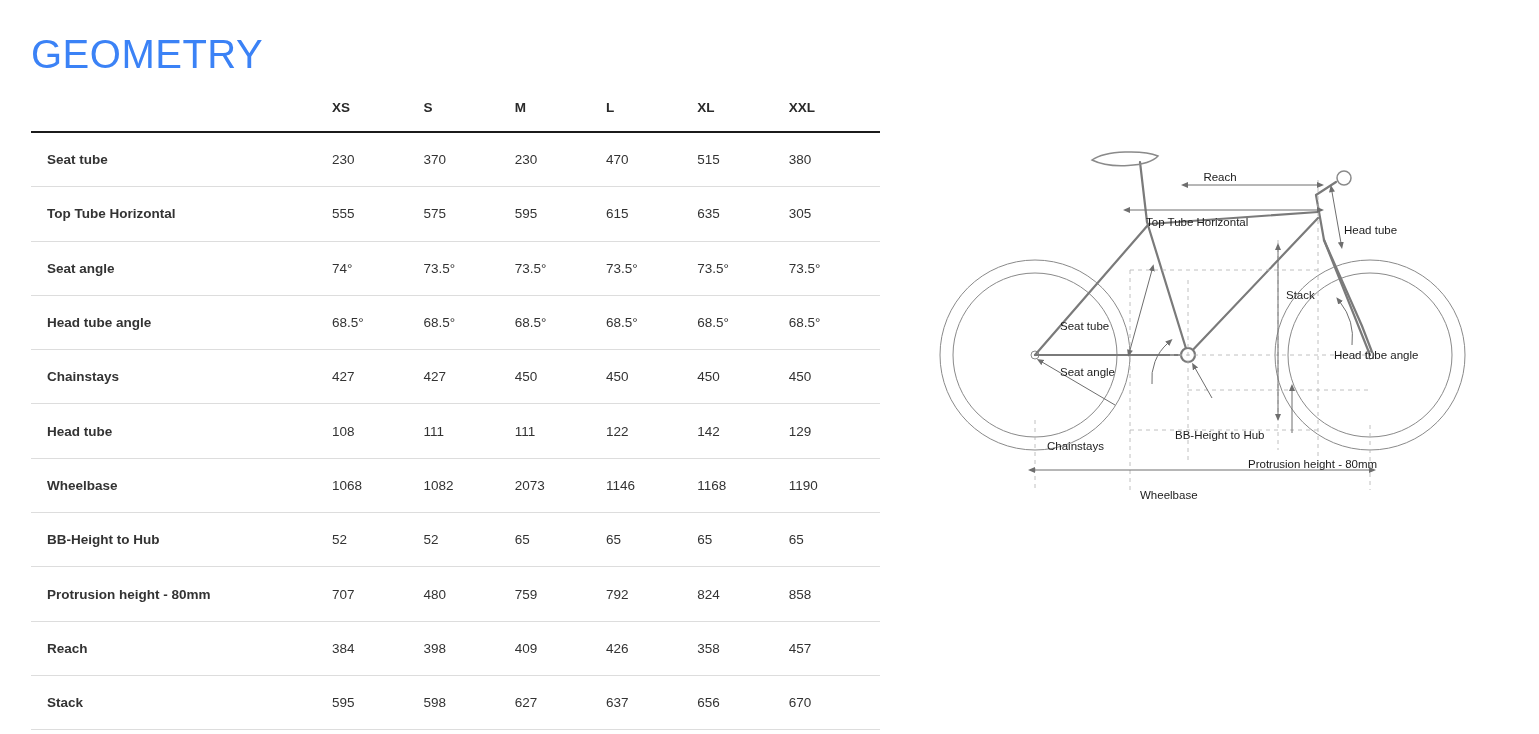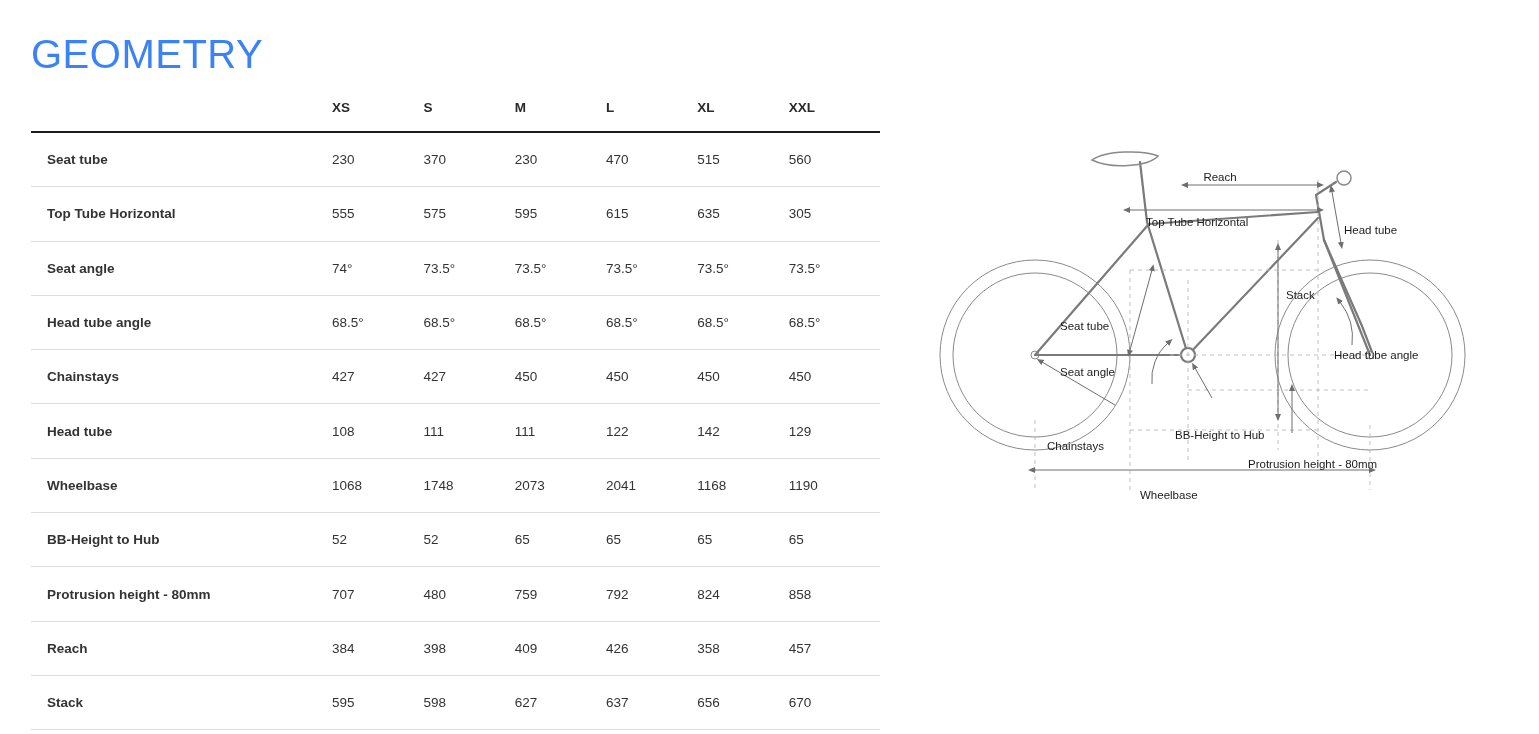--- a/index.html
+++ b/index.html
@@ -111,21 +111,21 @@
       </tr>
     </thead>
     <tbody>
       <tr>
         <td class="col-label">Seat tube</td>
         <td class="col-size">230</td>
         <td class="col-size">370</td>
         <td class="col-size">230</td>
         <td class="col-size">470</td>
         <td class="col-size">515</td>
-        <td class="col-size">560</td>
+        <td class="col-size">380</td>
       </tr>
       <tr>
         <td class="col-label">Top Tube Horizontal</td>
         <td class="col-size">555</td>
         <td class="col-size">575</td>
         <td class="col-size">595</td>
         <td class="col-size">615</td>
         <td class="col-size">635</td>
         <td class="col-size">305</td>
       </tr>
@@ -161,23 +161,23 @@
         <td class="col-size">108</td>
         <td class="col-size">111</td>
         <td class="col-size">111</td>
         <td class="col-size">122</td>
         <td class="col-size">142</td>
         <td class="col-size">129</td>
       </tr>
       <tr>
         <td class="col-label">Wheelbase</td>
         <td class="col-size">1068</td>
-        <td class="col-size">1748</td>
+        <td class="col-size">1082</td>
         <td class="col-size">2073</td>
-        <td class="col-size">2041</td>
+        <td class="col-size">1146</td>
         <td class="col-size">1168</td>
         <td class="col-size">1190</td>
       </tr>
       <tr>
         <td class="col-label">BB-Height to Hub</td>
         <td class="col-size">52</td>
         <td class="col-size">52</td>
         <td class="col-size">65</td>
         <td class="col-size">65</td>
         <td class="col-size">65</td>

